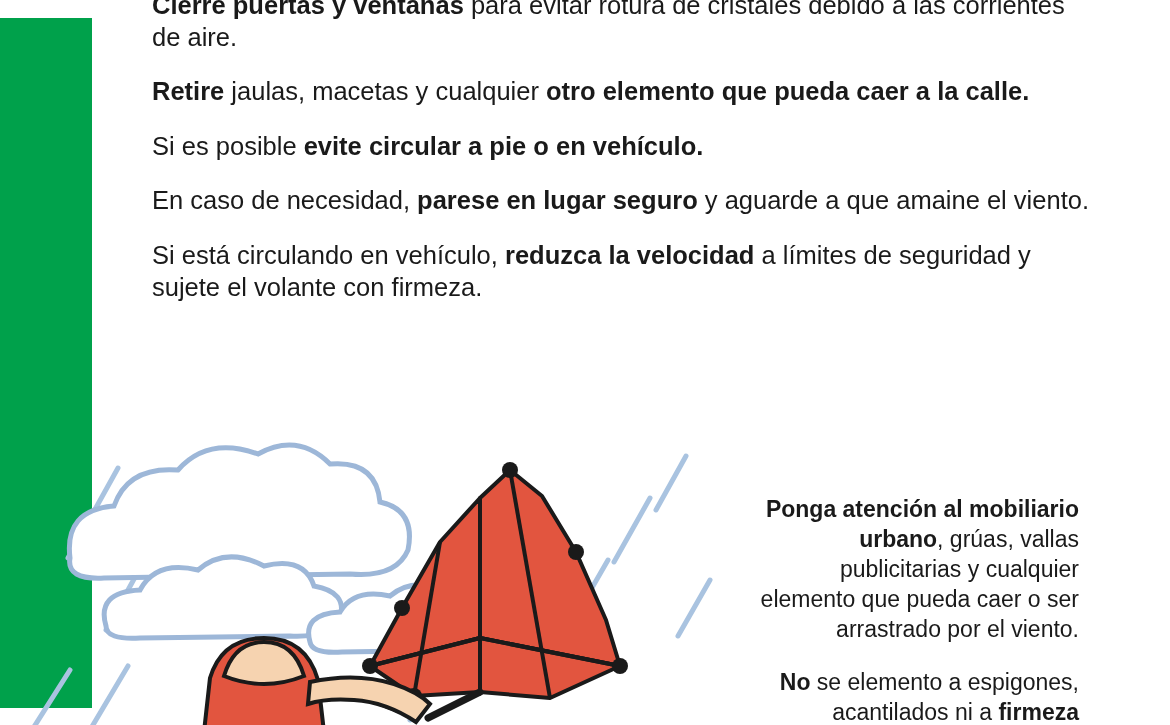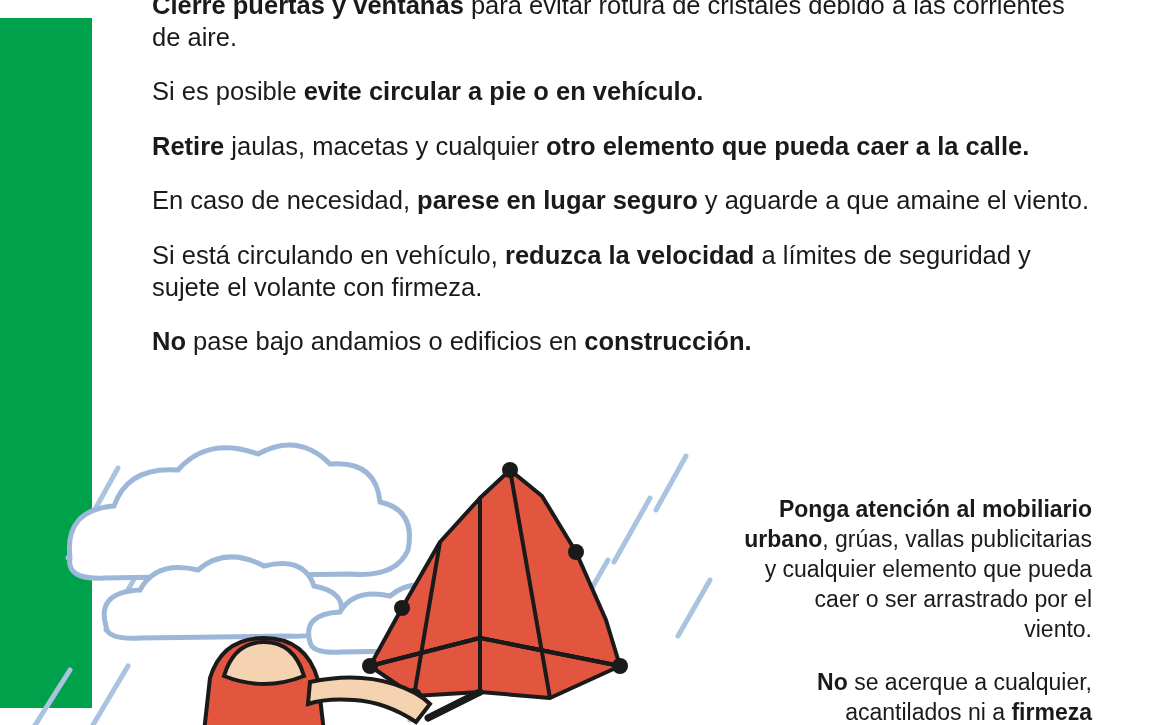--- a/index.html
+++ b/index.html
@@ -48,21 +48,21 @@
   .side-caption {
     position: absolute;
     left: 744px;
     top: 495px;
     width: 352px;
     text-align: right;
     color: #1a1a1a;
     font-size: 23px;
     line-height: 1.30;
   }
-  .side-caption p { margin: 0 4px 24px 0; }
+  .side-caption p { margin: 0 17px 24px 0; }
   .side-caption p:last-child { margin-bottom: 0; }
   .side-caption b { font-weight: bold; }
 
   
   .illustration {
     position: absolute;
     left: 10px;
     top: 430px;
     width: 740px;
     height: 300px;
@@ -71,25 +71,24 @@
 </style>
 </head>
 <body>
 
 <div id="page">
 
   <div class="green-bar"></div>
 
   <div class="instructions">
       <p><b>Cierre puertas y ventanas</b><span> para evitar rotura de cristales debido a las corrientes de aire.</span></p>
+      <p><b>Retire</b><span> jaulas, macetas y cualquier </span><b>otro elemento que pueda caer a la calle.</b></p>
       <p><span>Si es posible </span><b>evite circular a pie o en vehículo.</b></p>
-      <p><b>Retire</b><span> jaulas, macetas y cualquier </span><b>otro elemento que pueda caer a la calle.</b></p>
       <p><span>En caso de necesidad, </span><b>parese en lugar seguro</b><span> y aguarde a que amaine el viento.</span></p>
       <p><span>Si está circulando en vehículo, </span><b>reduzca la velocidad</b><span> a límites de seguridad y sujete el volante con firmeza.</span></p>
-      <p><b>No</b><span> pase bajo andamios o edificios en </span><b>construcción.</b></p>
     </div>
 
   <div class="illustration">
     <svg width="740" height="300" viewBox="0 0 740 300" xmlns="http://www.w3.org/2000/svg">
 
       <g stroke="#a9c3e0" stroke-width="5" stroke-linecap="round">
         <line x1="108" y1="38" x2="58" y2="128"></line>
         <line x1="140" y1="120" x2="96" y2="200"></line>
         <line x1="60" y1="240" x2="22" y2="300"></line>
         <line x1="118" y1="236" x2="80" y2="300"></line>
@@ -136,16 +135,16 @@
         <path d="M200 248 q12 -40 54 -40 q42 0 54 42 l6 52 l-120 0 z" fill="#e2553f" stroke="#1a1a1a" stroke-width="4"></path>
         <path d="M214 246 q10 -34 40 -34 q30 0 40 34 q-40 16 -80 0 z" fill="#f6d3b0" stroke="#1a1a1a" stroke-width="4"></path>
         <path d="M300 268 q40 -6 70 6 q22 8 38 16" fill="none" stroke="#1a1a1a" stroke-width="4"></path>
         <path d="M300 252 q46 -10 84 2 q24 8 36 20 l-14 18 q-30 -20 -62 -22 q-28 -2 -46 4 z" fill="#f6d3b0" stroke="#1a1a1a" stroke-width="4"></path>
       </g>
     </svg>
   </div>
 
   <div class="side-caption">
       <p><b>Ponga atención al mobiliario urbano</b><span>, grúas, vallas publicitarias y cualquier elemento que pueda caer o ser arrastrado por el viento.</span></p>
-      <p><b>No</b><span> se acerque a cualquier, acantilados ni a </span><b>firmeza marítimos.</b></p>
+      <p><b>No</b><span> se elemento a espigones, acantilados ni a </span><b>firmeza marítimos.</b></p>
     </div>
 
 </div>
 
 </body></html>

